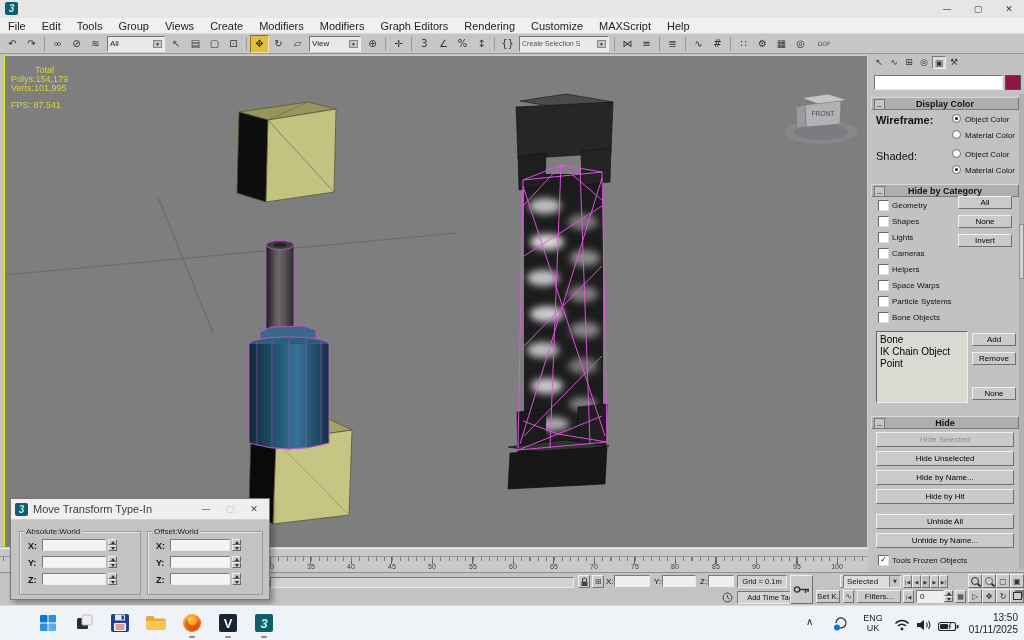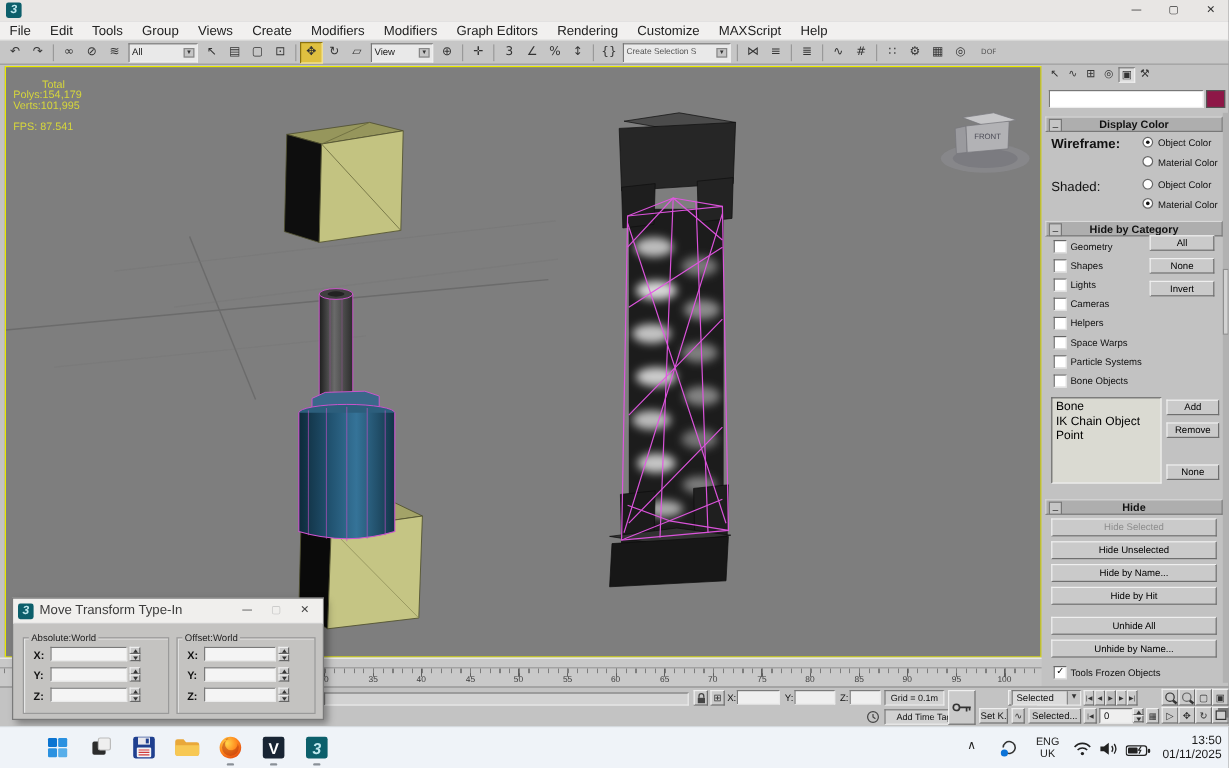--- a/index.html
+++ b/index.html
@@ -407,21 +407,21 @@
           <path d="M7 5.5 H16 M12.5 5.5 V9 M15 5.5 V8" stroke="#333" stroke-width="1.4" fill="none"></path>
         </svg>
     </div>
     <div class="ab sbtn" style="left:840px;top:2px;width:24px;height:13px">Auto</div>
     <div class="ab sbtn" style="left:816px;top:17px;width:24px;height:13px">Set K.</div>
     <div class="ab sunk" style="left:843px;top:2px;width:58px;height:13px;background:#dcdcdc">
       <span class="ab" style="left:3px;top:1px">Selected</span>
       <span class="ab ic" style="right:0;top:0;width:10px;height:11px;font-size:5px;line-height:11px;background:#c6c6c6;border-left:1px solid #888">▼</span>
     </div>
     <div class="ab sbtn ic" style="left:843px;top:17px;width:11px;height:13px;font-size:8px">∿</div>
-    <div class="ab sbtn" style="left:857px;top:17px;width:44px;height:13px">Selected...</div>
+    <div class="ab sbtn" style="left:857px;top:17px;width:44px;height:13px">Filters...</div>
     <div class="ab sbtn pb ic" style="left:903px;top:2px">|◀</div>
     <div class="ab sbtn pb ic" style="left:912px;top:2px">◀</div>
     <div class="ab sbtn pb ic" style="left:921px;top:2px;background:#bdbdbd">▶</div>
     <div class="ab sbtn pb ic" style="left:930px;top:2px">▶</div>
     <div class="ab sbtn pb ic" style="left:939px;top:2px">▶|</div>
     <div class="ab sbtn pb ic" style="left:903px;top:17px;width:11px">|◀</div>
     <div class="ab sfield" style="left:916px;top:17px;width:28px;height:13px;font-size:8px;padding:1px 0 0 3px">0</div>
     <div class="ab" style="left:944px;top:17px">
       <div class="spinh">
           <span class="tri-up"></span>

